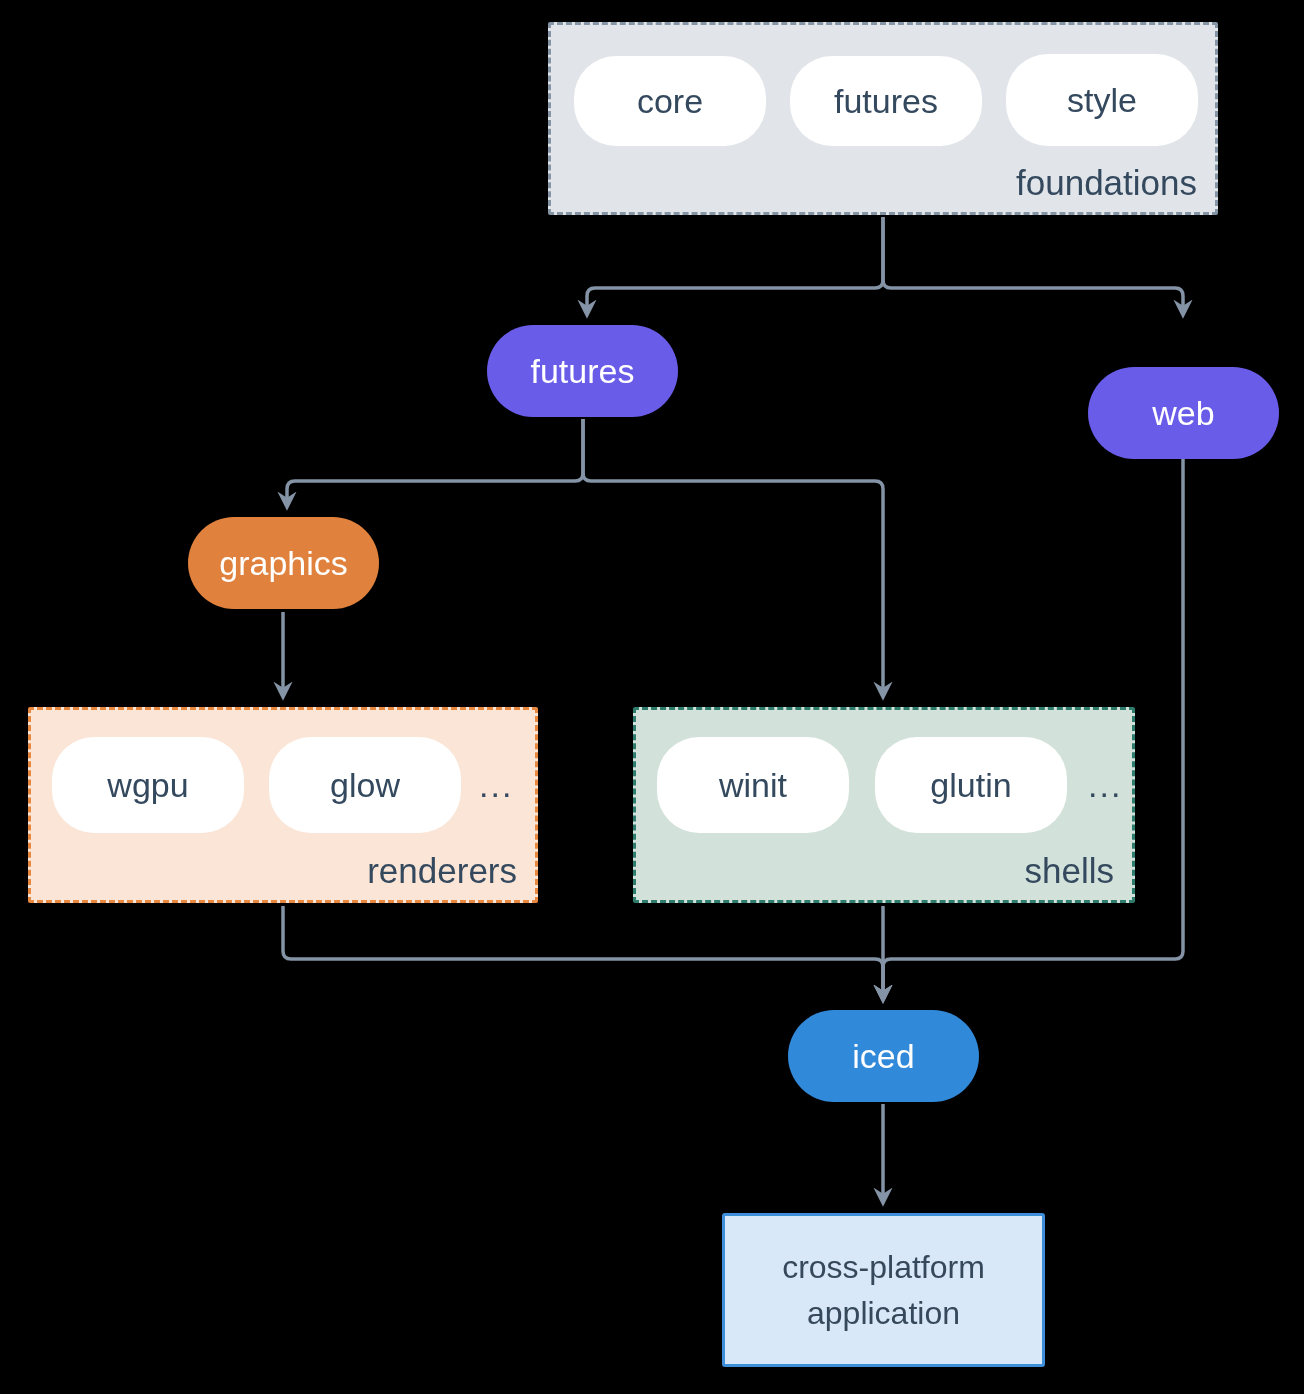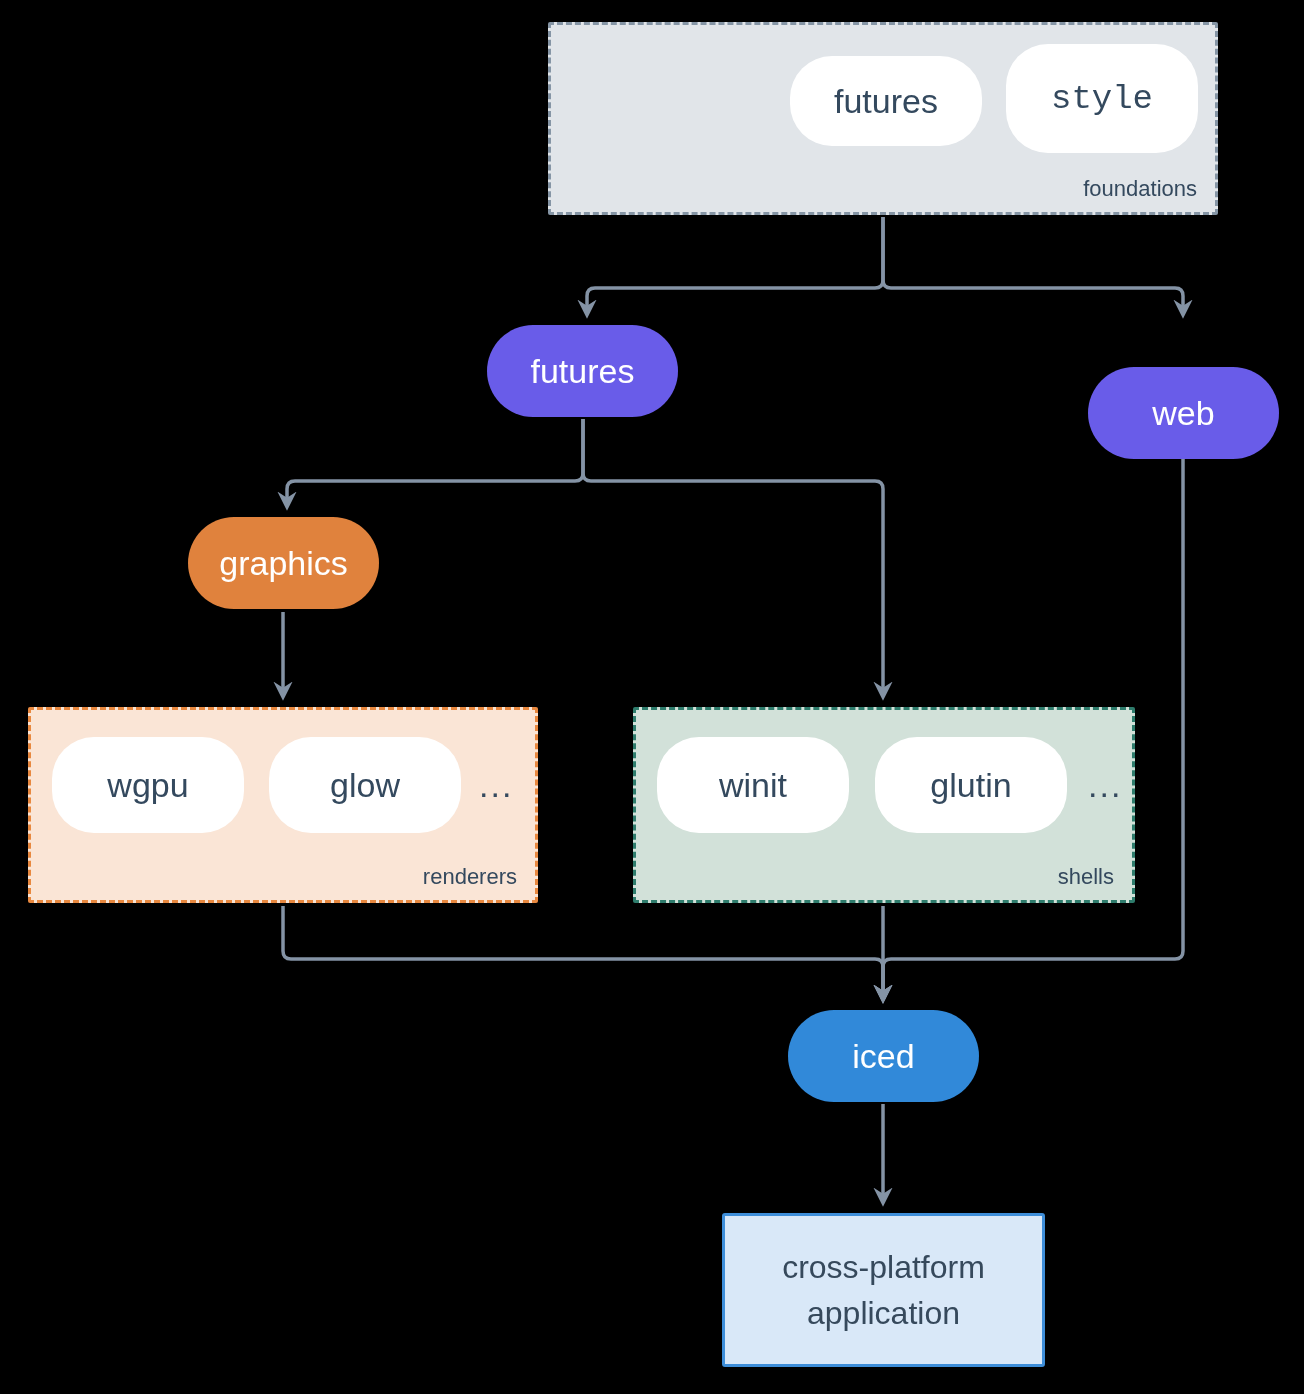--- a/index.html
+++ b/index.html
@@ -22,21 +22,21 @@
   .group {
     position: absolute;
     border: 3px dashed #888;
     border-radius: 2px;
     box-sizing: border-box;
   }
   .group-label {
     position: absolute;
     right: 18px;
     bottom: 12px;
-    font-size: 22px;
+    font-size: 35px;
     line-height: 1;
   }
   .pill {
     position: absolute;
     background: #ffffff;
     border-radius: 42px;
     display: flex;
     align-items: center;
     justify-content: center;
     font-size: 34px;
@@ -73,21 +73,21 @@
     line-height: 1.45;
     padding: 0 38px;
   }
   
   .g-foundations { left: 548px; top: 22px;  width: 670px; height: 193px; }
   .g-renderers   { left: 28px;  top: 707px; width: 510px; height: 196px; }
   .g-shells      { left: 633px; top: 707px; width: 502px; height: 196px; }
   
   .p-core    { left: 23px;  top: 31px; width: 192px; height: 90px; }
   .p-futures { left: 239px; top: 31px; width: 192px; height: 90px; }
-  .p-style   { left: 455px; top: 19px; width: 192px; height: 109px; font-family: Liberation Mono, monospace; }
+  .p-style   { left: 455px; top: 29px; width: 192px; height: 92px; }
   
   .p-wgpu { left: 21px;  top: 27px; width: 192px; height: 96px; }
   .p-glow { left: 238px; top: 27px; width: 192px; height: 96px; }
   .d-renderers { left: 448px; top: 56px; }
   
   .p-winit  { left: 21px;  top: 27px; width: 192px; height: 96px; }
   .p-glutin { left: 239px; top: 27px; width: 192px; height: 96px; }
   .d-shells { left: 452px; top: 56px; }
   
   .n-native   { left: 487px;  top: 325px; }
@@ -111,20 +111,21 @@
     <path class="edge" marker-end="url(#arrowhead)" d="M583,419 V473 Q583,481 575,481 H295 Q287,481 287,489 V505" stroke="#8493a5"></path>
     <path class="edge" marker-end="url(#arrowhead)" d="M583,419 V473 Q583,481 591,481 H875 Q883,481 883,489 V695" stroke="#8493a5"></path>
     <path class="edge" marker-end="url(#arrowhead)" d="M283,612 V695" stroke="#8493a5"></path>
     <path class="edge" marker-end="url(#arrowhead)" d="M283,906 V951 Q283,959 291,959 H875 Q883,959 883,967 V998" stroke="#8493a5"></path>
     <path class="edge" marker-end="url(#arrowhead)" d="M1183,419 V951 Q1183,959 1175,959 H891 Q883,959 883,967 V998" stroke="#8493a5"></path>
     <path class="edge" marker-end="url(#arrowhead)" d="M883,906 V998" stroke="#8493a5"></path>
     <path class="edge" marker-end="url(#arrowhead)" d="M883,1104 V1201" stroke="#8493a5"></path>
   </svg>
 
   <div class="group g-foundations" style="background-color: rgb(225, 229, 233); border-color: rgb(133, 149, 165);">
+    <div class="pill p-core" style="color: rgb(52, 73, 94);">core</div>
     <div class="pill p-futures" style="color: rgb(52, 73, 94);">futures</div>
     <div class="pill p-style" style="color: rgb(52, 73, 94);">style</div>
     <div class="group-label" style="color: rgb(52, 73, 94);">foundations</div>
   </div>
 
   <div class="node n-native" style="background-color: rgb(105, 92, 233); color: rgb(255, 255, 255);">futures</div>
   <div class="node n-web" style="background-color: rgb(105, 92, 233); color: rgb(255, 255, 255); margin-top: 42px;">web</div>
 
   <div class="node n-graphics" style="background-color: rgb(224, 130, 61); color: rgb(255, 255, 255);">graphics</div>
 

